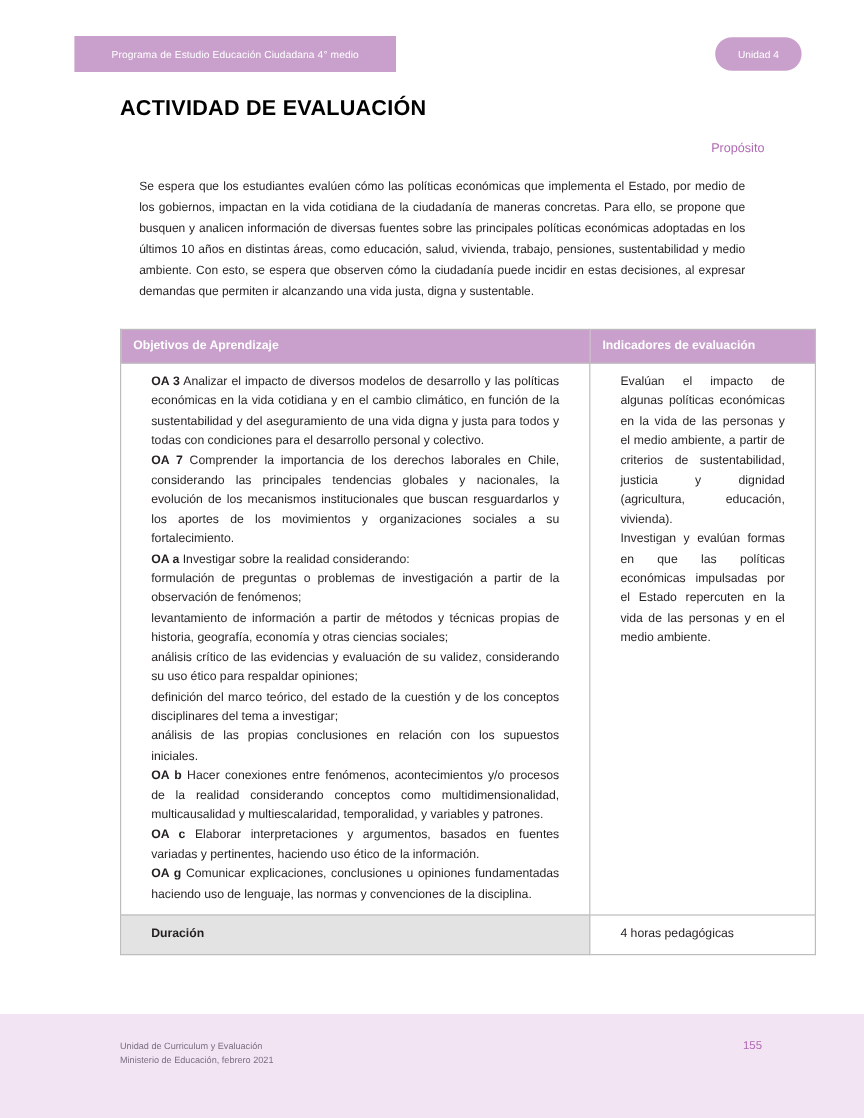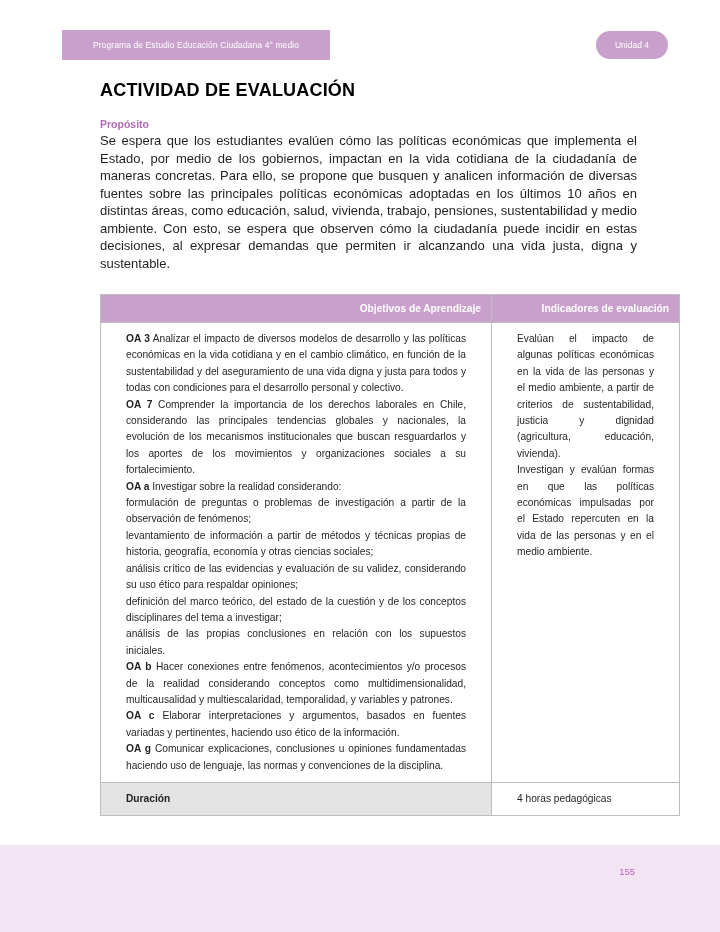--- a/index.html
+++ b/index.html
@@ -66,44 +66,45 @@
     font-size: 18px;
     color: #000000;
     margin: 0 0 0 0;
     padding: 0;
     font-weight: bold;
     letter-spacing: 0.2px;
   }
   h2.subtitle {
     font-size: 10.5px;
     color: #b06ab3;
-    margin: 17px 0 2px 0;
+    margin: 17px 0 17px 0;
     padding: 0;
-    font-weight: bold;
+    font-weight: normal;
+    text-align: right;
   }
   p.body-text {
-    font-size: 13px;
+    font-size: 10px;
     line-height: 17.5px;
     text-align: justify;
-    margin: 0;
+    margin: 16px;
     color: #231f20;
   }
   
   table.oa-table {
     margin-top: 22px;
     border-collapse: collapse;
     width: 537px;
     table-layout: fixed;
   }
   table.oa-table th {
     background: #c9a0cc;
     color: #ffffff;
     font-size: 10.2px;
     font-weight: bold;
-    text-align: right;
+    text-align: left;
     padding: 8px 10px;
     border: 1px solid #bdbdbd;
   }
   th.col-oa { width: 370px; }
   th.col-ind { width: 167px; }
   table.oa-table td {
     border: 1px solid #bdbdbd;
     vertical-align: top;
     padding: 8px 25px;
     font-size: 10.2px;
@@ -197,15 +198,19 @@
         </tr>
         <tr>
           <td class="dur-label-cell" style="border-right:1px solid #bdbdbd;">Duración</td>
           <td class="dur-value-cell">4 horas pedagógicas</td>
         </tr>
       </tbody>
     </table>
   </div>
 
   <div class="footer-band"></div>
+  <div class="footer-left">
+    <div>Unidad de Curriculum y Evaluación</div>
+    <div>Ministerio de Educación, febrero 2021</div>
+  </div>
   <div class="footer-page">155</div>
 
 </div>
 
 </body></html>

